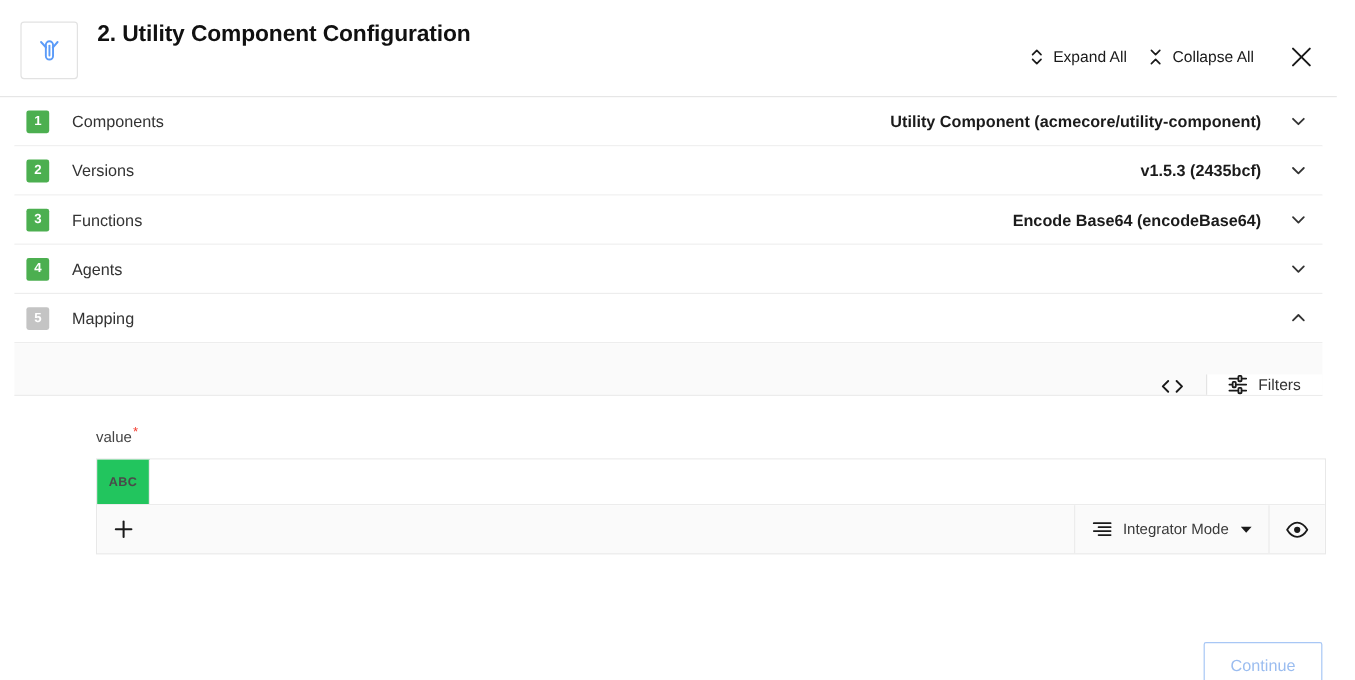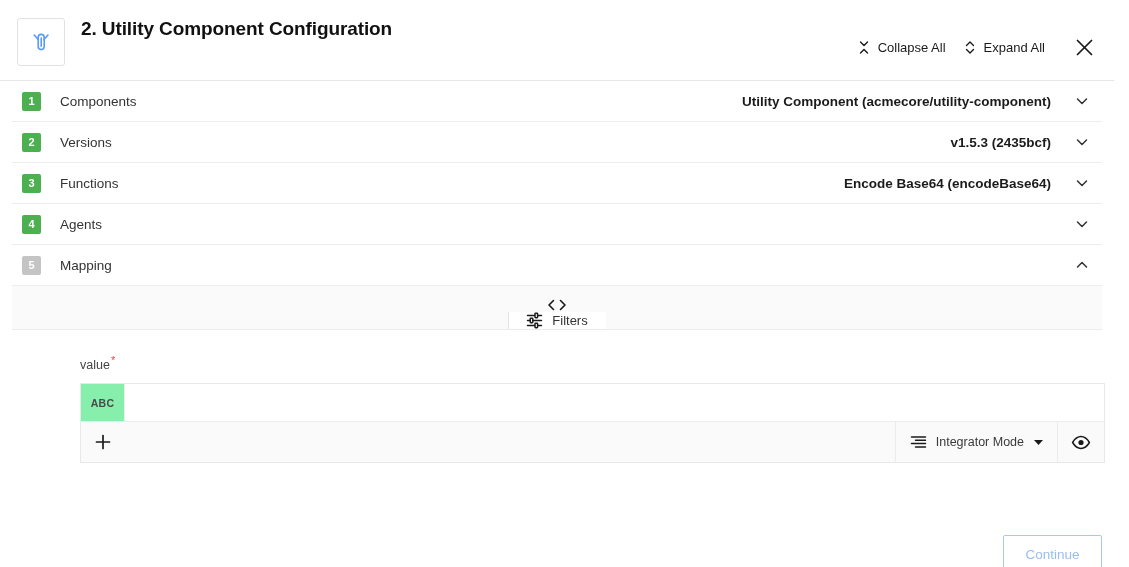--- a/index.html
+++ b/index.html
@@ -147,23 +147,22 @@
     margin-right: 8px;
   }
 
   
   .map-toolbar {
     margin: 0 12px;
     height: 44px;
     background: #fafafa;
     border-bottom: 1px solid #ececec;
     display: flex;
-    align-items: center;
+    align-items: flex-end;
     justify-content: flex-end;
-    flex-direction: column;
   }
   .tb-code {
     width: 56px;
     display: flex;
     align-items: center;
     justify-content: center;
     cursor: pointer;
   }
   .tb-filters {
     display: flex;
@@ -197,21 +196,21 @@
     border: 1px solid #e8e8e8;
     background: #ffffff;
   }
   .mt-row-input {
     display: flex;
     height: 38px;
     border-bottom: 1px solid #ececec;
   }
   .mt-abc {
     width: 44px;
-    background: #86efac;
+    background: #22c55e;
     border-right: 1px solid #ececec;
     display: flex;
     align-items: center;
     justify-content: center;
     font-size: 10.5px;
     font-weight: bold;
     color: #4a4a4a;
     letter-spacing: 0.3px;
     flex: 0 0 auto;
   }
@@ -302,43 +301,43 @@
           <line x1="20.0" y1="6.0" x2="16.0" y2="10.6"></line>
         </g>
       </svg>
     </div>
 
     <div class="header-text">
       <div class="header-title">2. Utility Component Configuration</div>
     </div>
 
     <div class="header-actions">
+
+      <button class="hdr-btn">
+        <span>
+          <svg width="12" height="15" viewBox="0 0 12 15" aria-hidden="true">
+            <g stroke="#1a1a1a" stroke-width="1.4" fill="none" stroke-linecap="round" stroke-linejoin="round">
+              <polyline points="2.5,5.5 6,2 9.5,5.5"></polyline>
+              <polyline points="2.5,9.5 6,13 9.5,9.5"></polyline>
+            </g>
+          </svg>
+        </span>
+        <span>Expand All</span>
+      </button>
 
       <button class="hdr-btn">
         <span>
           <svg width="12" height="15" viewBox="0 0 12 15" aria-hidden="true">
             <g stroke="#1a1a1a" stroke-width="1.4" fill="none" stroke-linecap="round" stroke-linejoin="round">
               <polyline points="2.5,2 6,5.5 9.5,2"></polyline>
               <polyline points="2.5,13 6,9.5 9.5,13"></polyline>
             </g>
           </svg>
         </span>
         <span>Collapse All</span>
-      </button>
-
-      <button class="hdr-btn">
-        <span>
-          <svg width="12" height="15" viewBox="0 0 12 15" aria-hidden="true">
-            <g stroke="#1a1a1a" stroke-width="1.4" fill="none" stroke-linecap="round" stroke-linejoin="round">
-              <polyline points="2.5,5.5 6,2 9.5,5.5"></polyline>
-              <polyline points="2.5,9.5 6,13 9.5,9.5"></polyline>
-            </g>
-          </svg>
-        </span>
-        <span>Expand All</span>
       </button>
 
       <button class="close-btn">
         <span>
           <svg width="19" height="19" viewBox="0 0 19 19" aria-hidden="true">
             <g stroke="#1a1a1a" stroke-width="1.7" stroke-linecap="round">
               <line x1="2.5" y1="2.5" x2="16.5" y2="16.5"></line>
               <line x1="16.5" y1="2.5" x2="2.5" y2="16.5"></line>
             </g>
           </svg>

